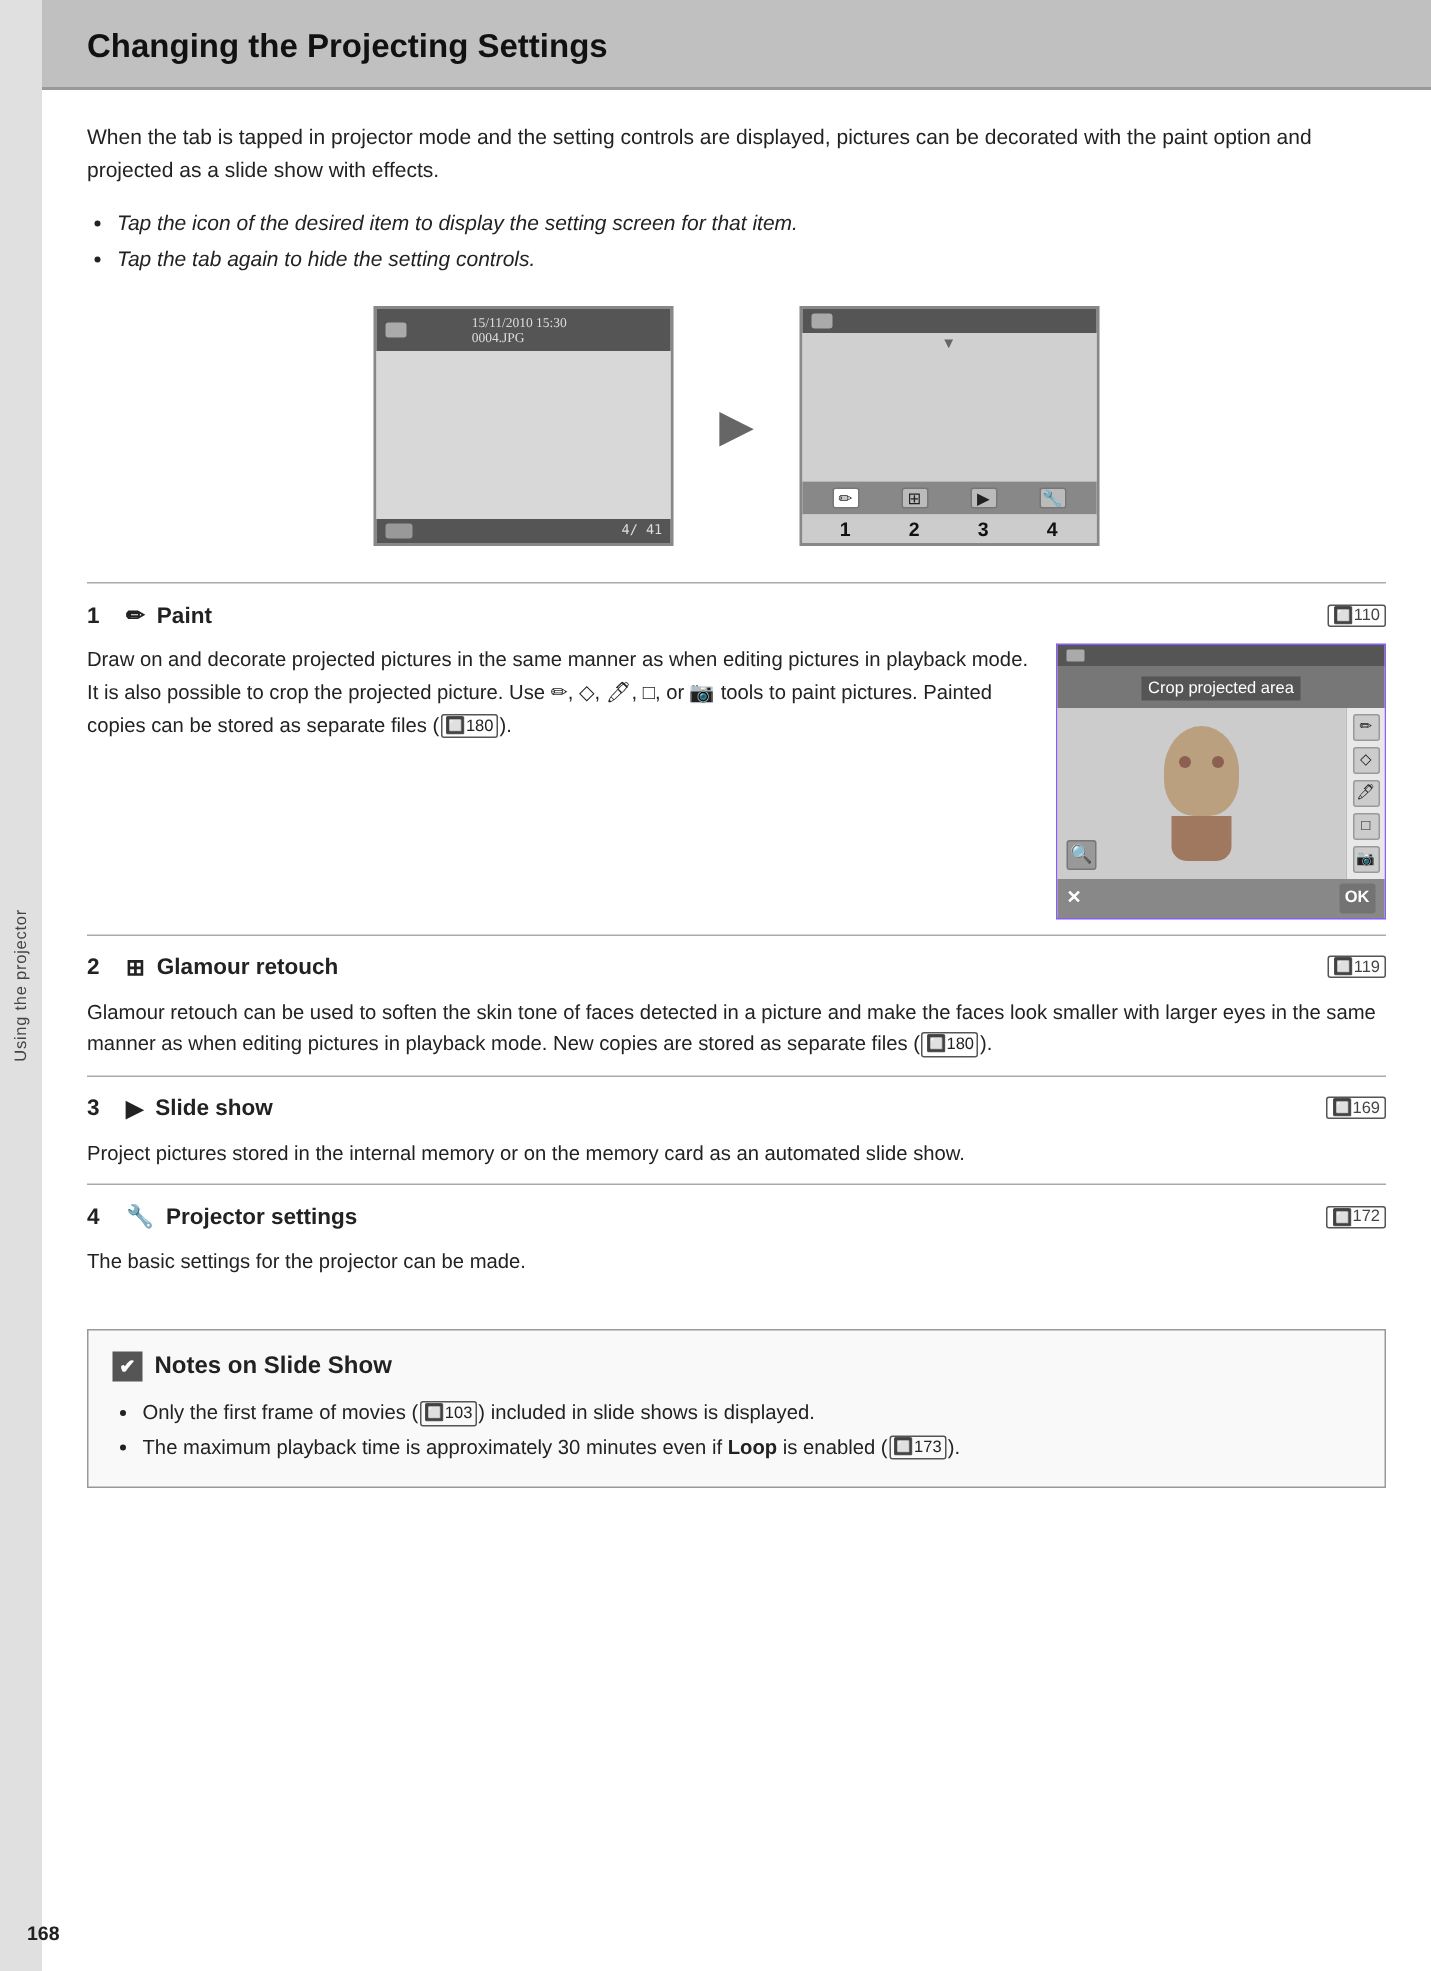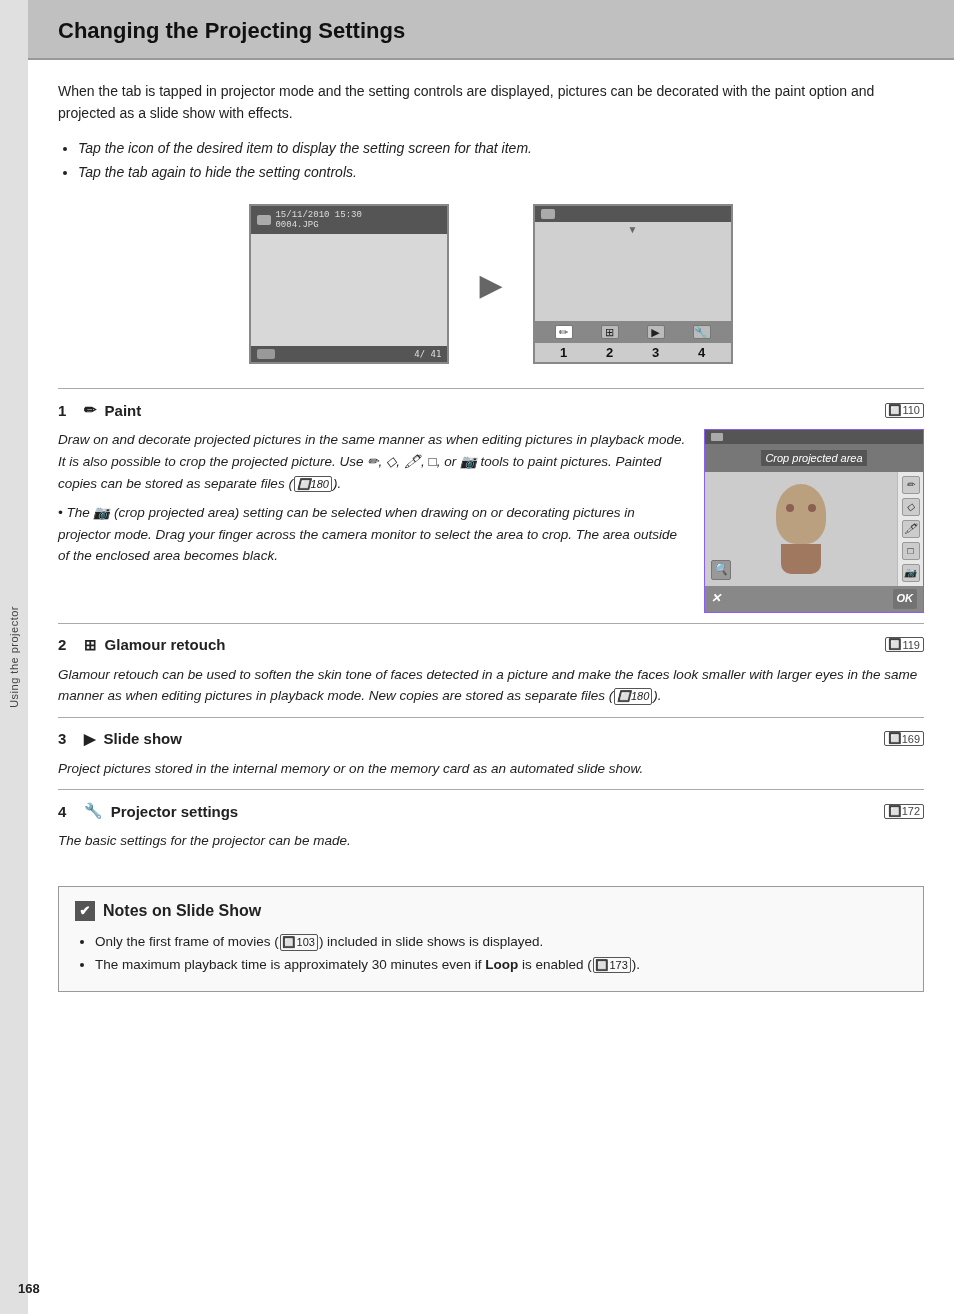--- a/index.html
+++ b/index.html
@@ -95,21 +95,22 @@
     .cam-icon-small {
       width: 14px;
       height: 10px;
       background: #aaa;
       border-radius: 2px;
       display: inline-block;
     }
     .cam-top-text {
       font-size: 9px;
       color: #ddd;
-      font-family: Liberation Mono, monospace;
+      font-family: Liberation Serif, serif;
+      margin-left: 39px;
     }
     .camera-screen-body {
       flex: 1;
       background: #d8d8d8;
     }
     .camera-screen-bottom {
       background: #555;
       padding: 3px 6px;
       display: flex;
       align-items: center;
@@ -222,21 +223,20 @@
       border: 1px solid #555;
       border-radius: 2px;
       padding: 0 3px;
       font-size: 11px;
     }
     .section-body {
       font-size: 13.5px;
       line-height: 1.6;
       color: #222;
       padding: 6px 0 4px 0;
-      font-style: italic;
     }
     .section-body-with-image {
       display: flex;
       gap: 16px;
       align-items: flex-start;
     }
     .section-text-col {
       flex: 1;
     }
     .crop-image-box {
@@ -472,21 +472,20 @@
             <span class="section-title">Paint</span>
           </div>
           <div class="section-ref">
             <span class="ref-box">🔲 <span>110</span></span>
           </div>
         </div>
         <div class="section-body">
           <div class="section-body-with-image">
             <div class="section-text-col">
               <p>Draw on and decorate projected pictures in the same manner as when editing pictures in playback mode. It is also possible to crop the projected picture. Use ✏, ◇, 🖊, □, or 📷 tools to paint pictures. Painted copies can be stored as separate files (<span class="inline-ref">🔲 <span>180</span></span>).</p>
-              <p style="margin-top:8px;">• The 📷 (crop projected area) setting can be selected when drawing on or decorating pictures in projector mode. Drag your finger across the camera monitor to select the area to crop. The area outside of the enclosed area becomes black.</p>
             </div>
 
             <div class="crop-image-box">
               <div class="crop-img-top">
                 <span style="background:#aaa;width:12px;height:8px;border-radius:1px;display:inline-block;"></span>
               </div>
               <div style="background:#777;padding:3px 6px;text-align:center;">
                 <span class="crop-title-text">Crop projected area</span>
               </div>
               <div class="crop-img-body">

